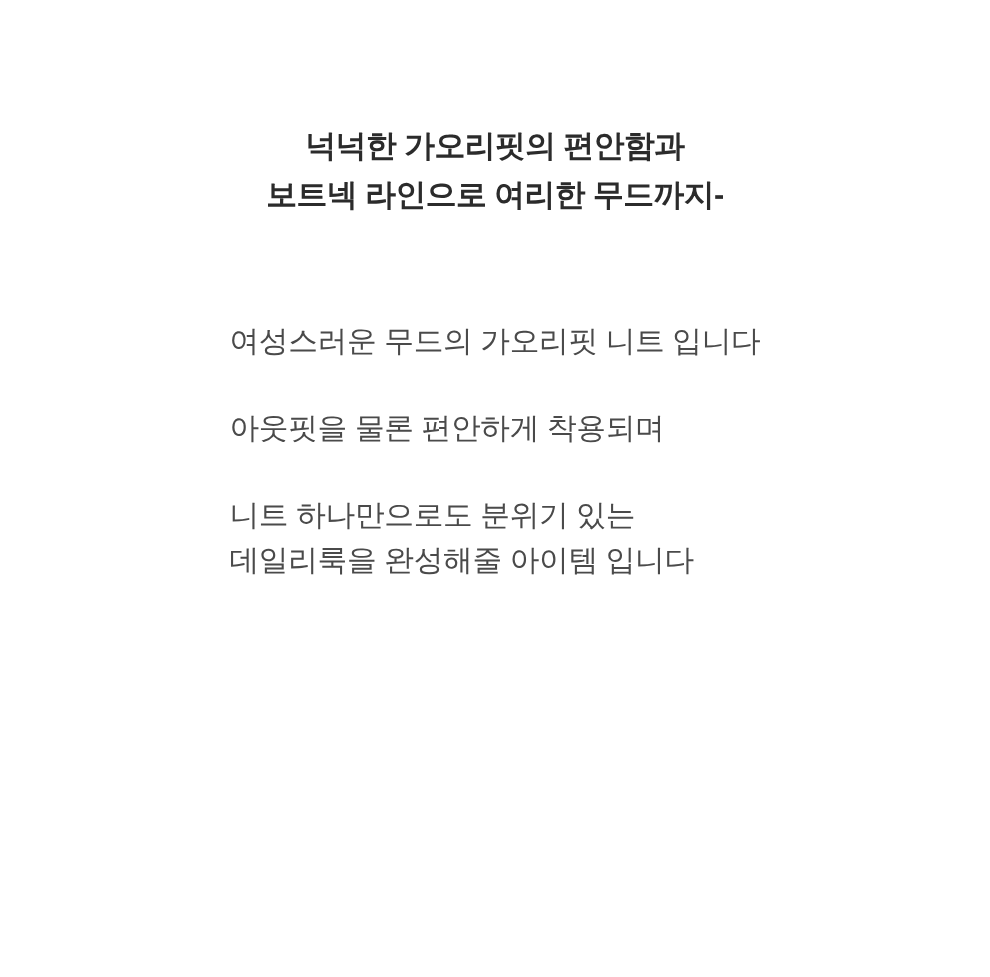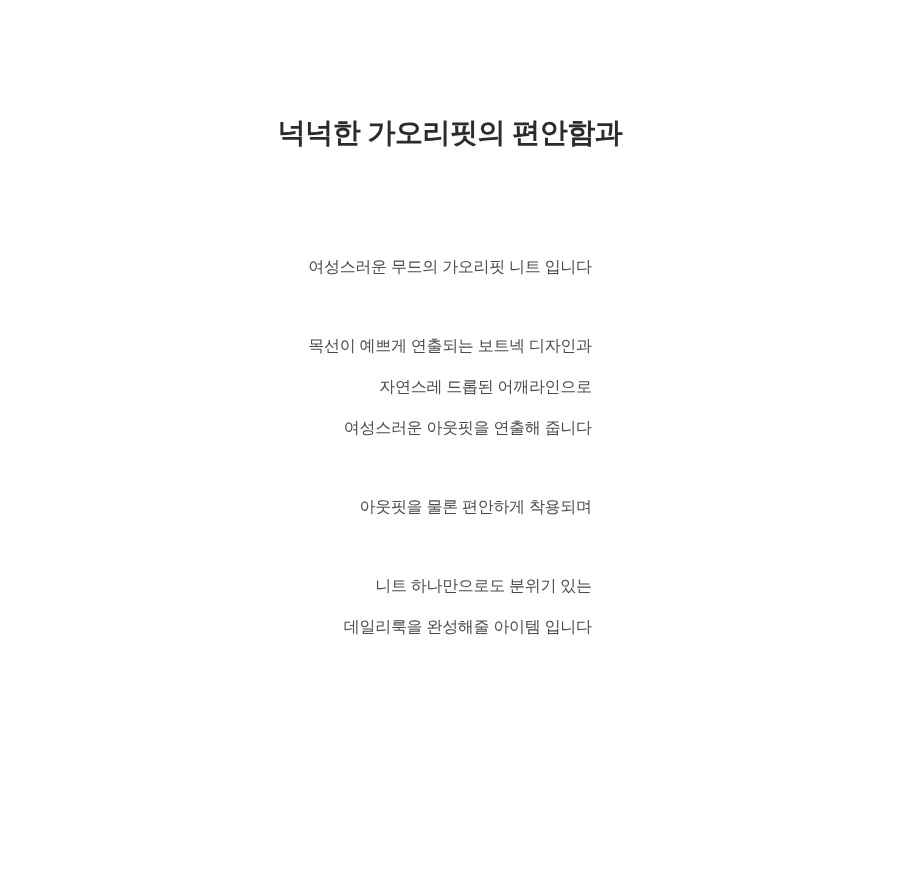--- a/index.html
+++ b/index.html
@@ -29,22 +29,22 @@
     font-size: 28px;
     line-height: 44px;
     color: #2b2b2b;
     letter-spacing: -0.5px;
   }
   .headline .line {
     display: block;
   }
   .body-copy {
     margin-top: 72px;
-    text-align: right;
-    font-size: 16px;
+    text-align: left;
+    font-size: 27px;
     line-height: 41px;
     color: #4a4a4a;
     letter-spacing: -0.3px;
   }
   .para {
     margin: 0;
   }
   .para + .para {
     margin-top: 38px;
   }
@@ -52,33 +52,29 @@
     display: block;
   }
 </style>
 </head>
 <body>
 
 <div class="page">
 
   <h1 class="headline">
     <span class="line">넉넉한 가오리핏의 편안함과</span>
+    <span class="line">보트넥 라인으로 여리한 무드까지-</span>
   </h1>
 
   <div class="body-copy">
 
     <p class="para">
       <span class="line">여성스러운 무드의 가오리핏 니트 입니다</span>
     </p>
 
-    <p class="para">
-      <span class="line">목선이 예쁘게 연출되는 보트넥 디자인과</span>
-      <span class="line">자연스레 드롭된 어깨라인으로</span>
-      <span class="line">여성스러운 아웃핏을 연출해 줍니다</span>
-    </p>
 
     <p class="para">
       <span class="line">아웃핏을 물론 편안하게 착용되며</span>
     </p>
 
     <p class="para">
       <span class="line">니트 하나만으로도 분위기 있는</span>
       <span class="line">데일리룩을 완성해줄 아이템 입니다</span>
     </p>
 

